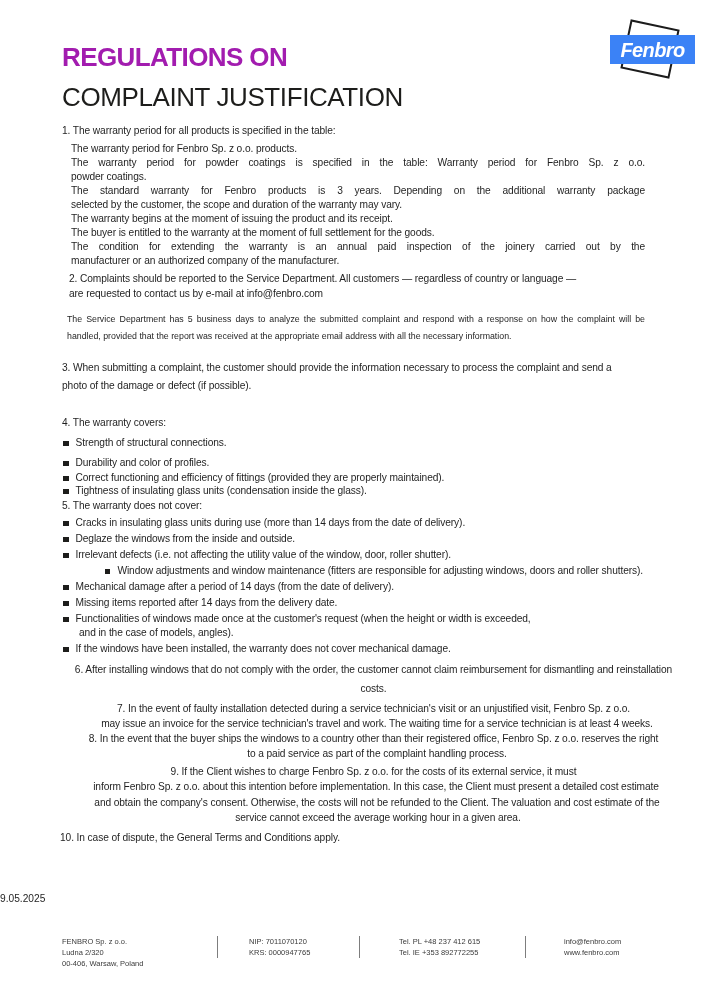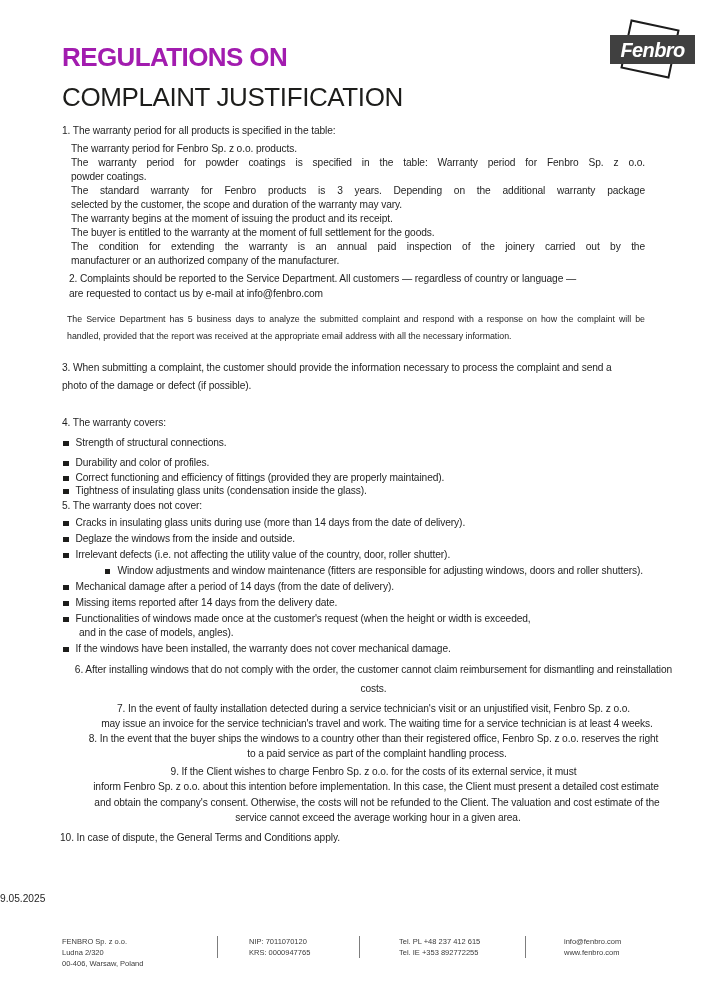--- a/index.html
+++ b/index.html
@@ -75,21 +75,21 @@
   .fdiv { width:1px; height:22px; background:#7d7d7d; flex:0 0 1px; }
   .fln { white-space:nowrap; }
 </style>
 </head>
 <body>
 
 <div class="page">
 
   <div class="logo">
     <div class="logo-outline"></div>
-    <div class="logo-box" id="logoBox" style="background: #404040;">
+    <div class="logo-box" id="logoBox" style="background: #3b82f6;">
       <span class="logo-text">Fenbro</span>
     </div>
   </div>
 
   <div class="content">
 
     <div class="t1">REGULATIONS ON</div>
     <div class="t2">COMPLAINT JUSTIFICATION</div>
 
     <div class="b h1n ln">1. The warranty period for all products is specified in the table:</div>
@@ -135,21 +135,21 @@
     </div>
 
     <div class="b h5n ln">5. The warranty does not cover:</div>
     <div class="b bullet mt5 ln">
       <span class="sq"></span><span>Cracks in insulating glass units during use (more than 14 days from the date of delivery).</span>
     </div>
     <div class="b bullet mt5 ln">
       <span class="sq"></span><span>Deglaze the windows from the inside and outside.</span>
     </div>
     <div class="b bullet mt5 ln">
-      <span class="sq"></span><span>Irrelevant defects (i.e. not affecting the utility value of the country, door, roller shutter).</span>
+      <span class="sq"></span><span>Irrelevant defects (i.e. not affecting the utility value of the window, door, roller shutter).</span>
     </div>
     <div class="b bullet mt5 ln wide">
       <span class="sq"></span><span>Window adjustments and window maintenance (fitters are responsible for adjusting windows, doors and roller shutters).</span>
     </div>
     <div class="b bullet mt5 ln">
       <span class="sq"></span><span>Mechanical damage after a period of 14 days (from the date of delivery).</span>
     </div>
     <div class="b bullet mt5 ln">
       <span class="sq"></span><span>Missing items reported after 14 days from the delivery date.</span>
     </div>

